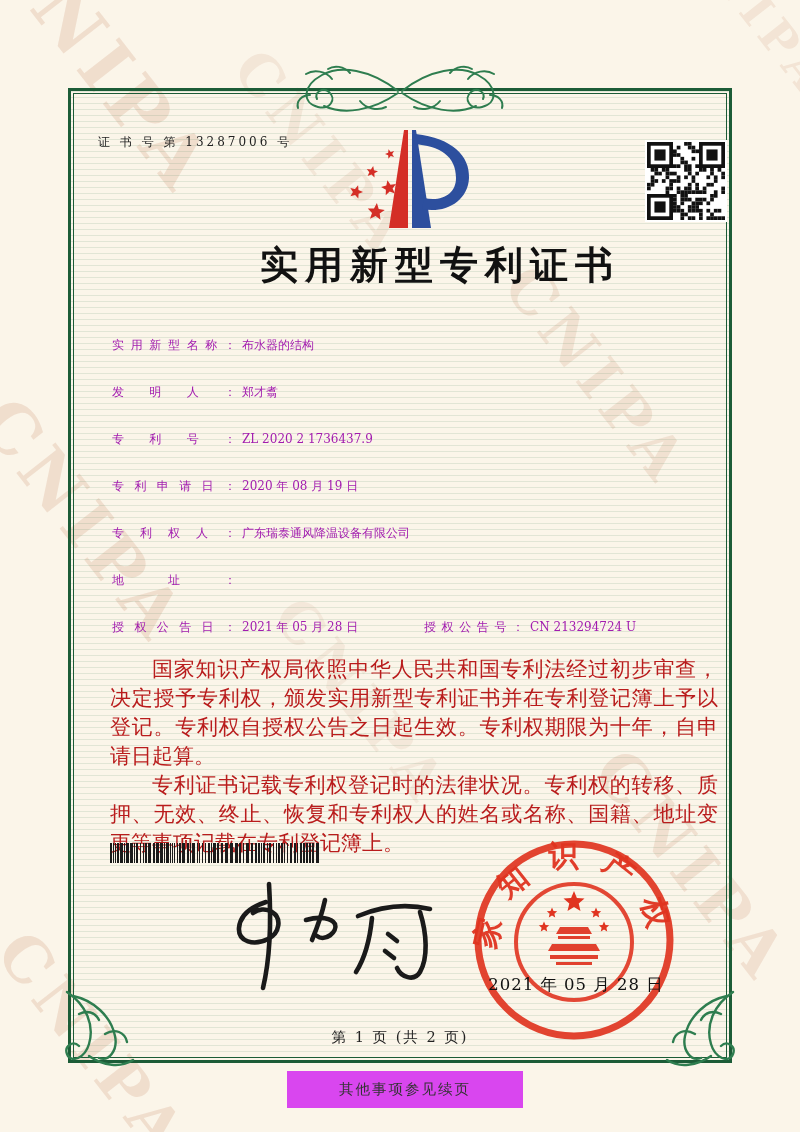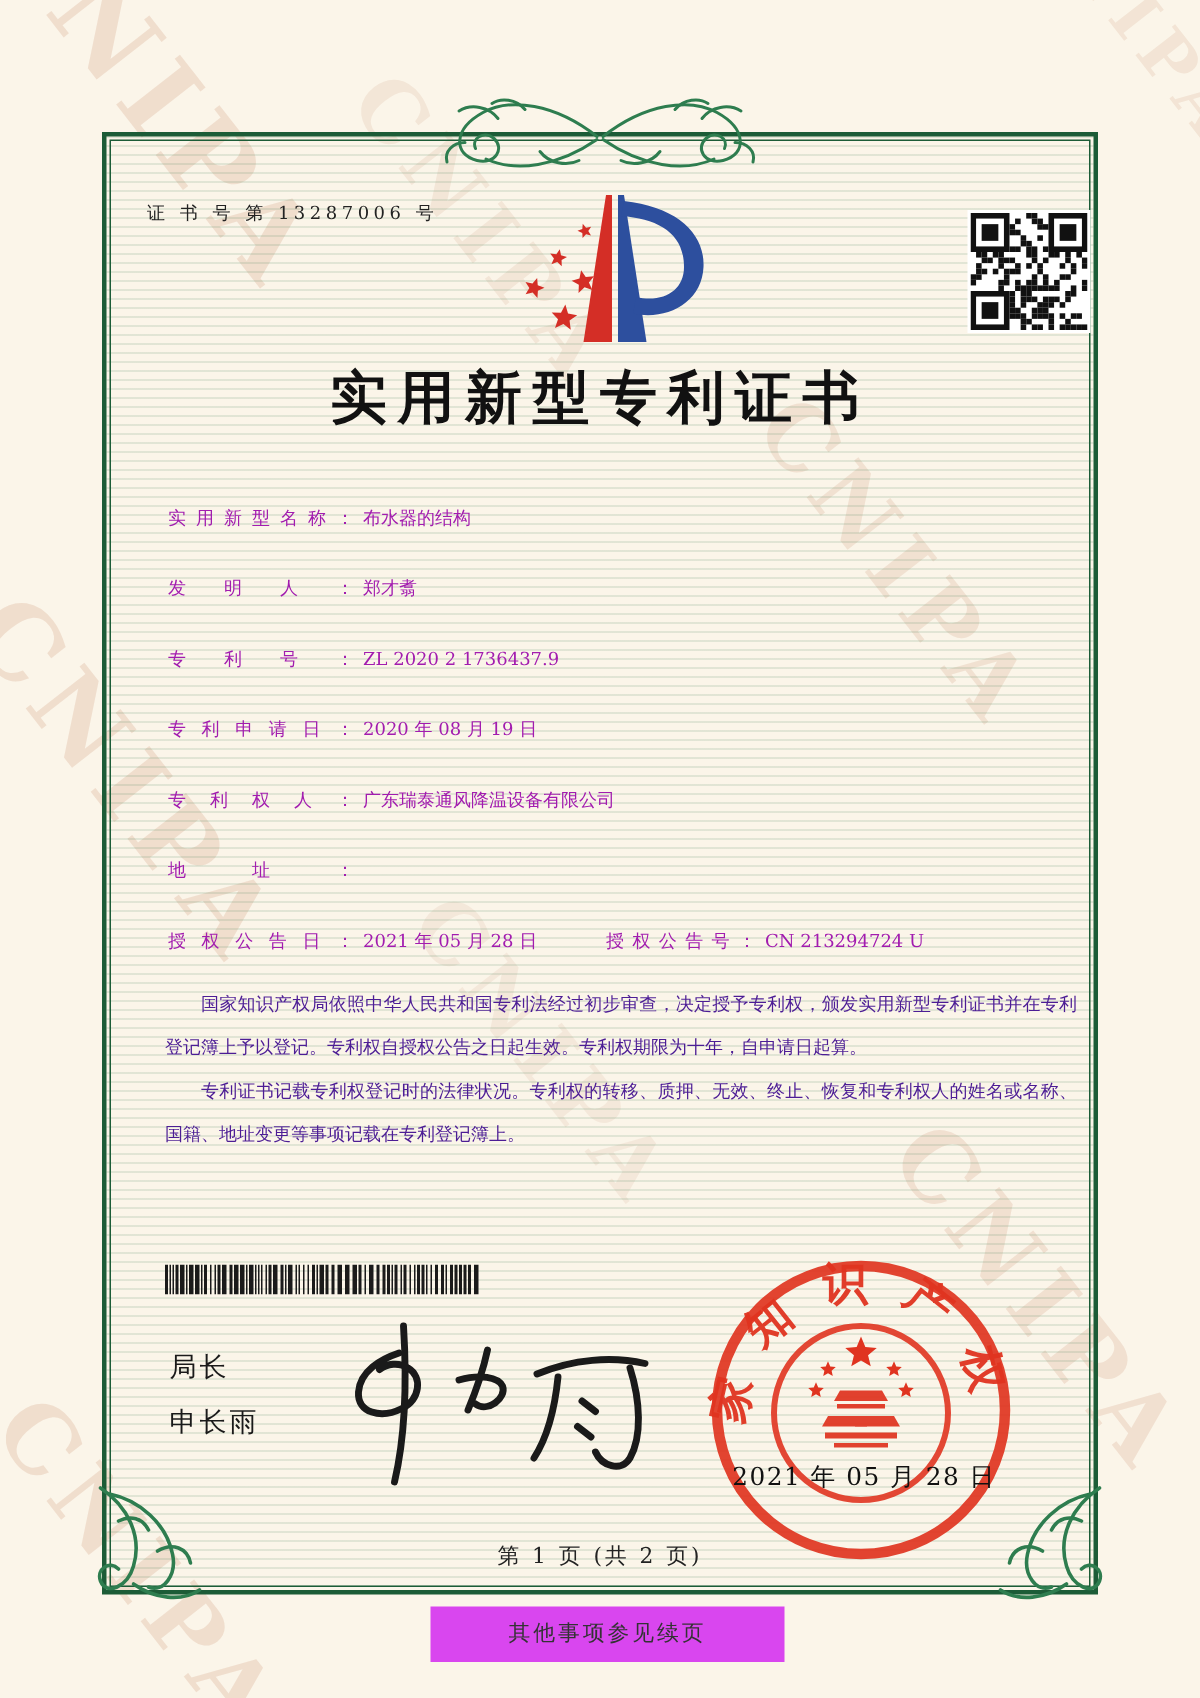--- a/index.html
+++ b/index.html
@@ -27,32 +27,32 @@
   .frame-inner{position:absolute;inset:2px;border:1px solid #1c5c37;}
   .ornament-top{position:absolute;left:50%;top:-30px;transform:translateX(-50%);z-index:3;}
   .ornament-bl{position:absolute;left:-12px;bottom:-14px;z-index:3;}
   .ornament-br{position:absolute;right:-12px;bottom:-14px;z-index:3;transform:scaleX(-1);}
 
   
   .cert-no{position:absolute;left:98px;top:134px;font-size:12px;letter-spacing:3px;color:#222;z-index:4;}
   .logo{position:absolute;left:332px;top:116px;z-index:4;}
   .qr{position:absolute;left:645px;top:140px;z-index:4;background:#fff;padding:2px;}
   .title{position:absolute;left:68px;top:240px;width:664px;text-align:center;
-         font-size:38px;font-weight:bold;letter-spacing:7px;color:#111;z-index:4;}
+         font-size:38px;font-weight:bold;letter-spacing:7px;color:#111;z-index:4;padding-left:40px;}
 
   .fields{position:absolute;left:112px;top:332px;width:576px;z-index:4;font-size:12px;color:#a21caf;}
   .f-row{display:flex;margin-bottom:20px;line-height:27px;position:relative;}
   .f-label{display:inline-block;width:124px;flex:0 0 124px;text-align:justify;text-align-last:justify;}
   .f-value{padding-left:6px;}
   .f-value.addr{width:468px;word-break:break-all;}
   .grant-no-pair{position:absolute;left:292px;top:0;display:flex;}
-  .grant-no-pair .f-label{width:100px;flex:0 0 100px;}
+  .grant-no-pair .f-label{width:100px;flex:0 0 100px;margin-left:20px;}
 
   .paras{position:absolute;left:110px;top:655px;width:608px;z-index:4;
-         font-size:12px;line-height:29px;color:#4c1d95;text-align:justify;}
+         font-size:21px;line-height:29px;color:#b91c1c;text-align:justify;}
   .paras p{margin:0;text-indent:2em;}
 
   .barcode{position:absolute;left:110px;top:843px;z-index:4;}
 
   .official{position:absolute;left:113px;top:899px;z-index:4;
             font-family:"DejaVu Sans","Liberation Sans",sans-serif;font-size:18px;color:#1a1a1a;}
   .official div{margin-bottom:13px;letter-spacing:2px;}
   .signature{position:absolute;left:222px;top:876px;z-index:5;}
 
   .seal{position:absolute;left:471px;top:836px;z-index:5;}
@@ -377,24 +377,20 @@
       <rect x="184" y="0" width="2" height="20" fill="#1a1a1a"></rect>
       <rect x="187" y="0" width="1" height="20" fill="#1a1a1a"></rect>
       <rect x="190" y="0" width="2" height="20" fill="#1a1a1a"></rect>
       <rect x="193" y="0" width="2" height="20" fill="#1a1a1a"></rect>
       <rect x="196" y="0" width="2" height="20" fill="#1a1a1a"></rect>
       <rect x="199" y="0" width="2" height="20" fill="#1a1a1a"></rect>
       <rect x="202" y="0" width="2" height="20" fill="#1a1a1a"></rect>
       <rect x="206" y="0" width="3" height="20" fill="#1a1a1a"></rect>
     </svg>
 
-  <div class="official">
-    <div>局长</div>
-    <div>申长雨</div>
-  </div>
 
   <svg class="signature" width="220" height="118" viewBox="0 0 220 118">
     <g stroke="#1a1a1a" fill="none" stroke-width="4.6" stroke-linecap="round" stroke-linejoin="round">
       <path d="M44,26 C32,30 18,38 17,52 C16,66 32,70 46,63 C58,57 60,42 50,36 C44,32 36,33 31,37"></path>
       <path d="M47,8 C49,40 49,78 41,112"></path>
       <path d="M103,24 C100,38 95,52 90,64"></path>
       <path d="M84,44 C98,40 110,42 113,48 C116,56 103,66 95,60"></path>
       <path d="M136,40 C160,30 186,28 208,33"></path>
       <path d="M150,42 C148,62 143,82 134,96"></path>
       <path d="M198,36 C205,58 206,82 198,96 C192,106 179,101 175,92"></path>

